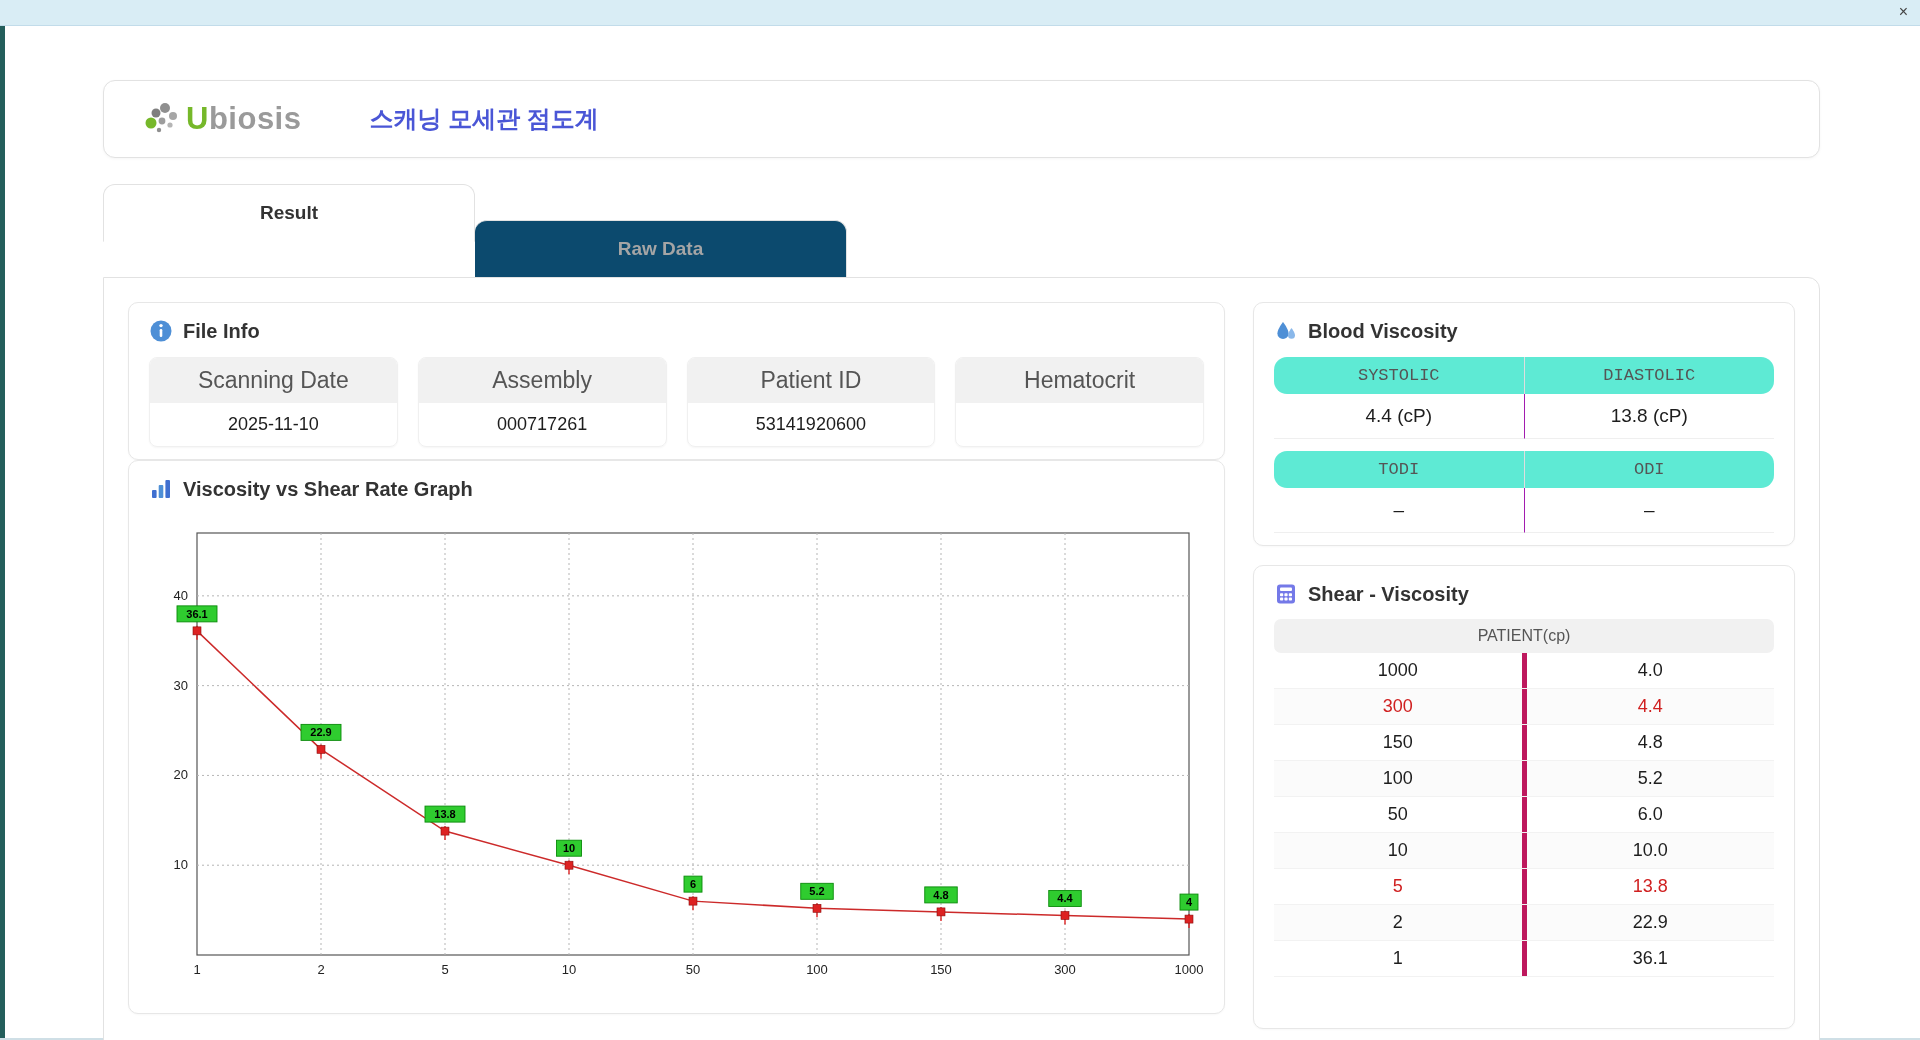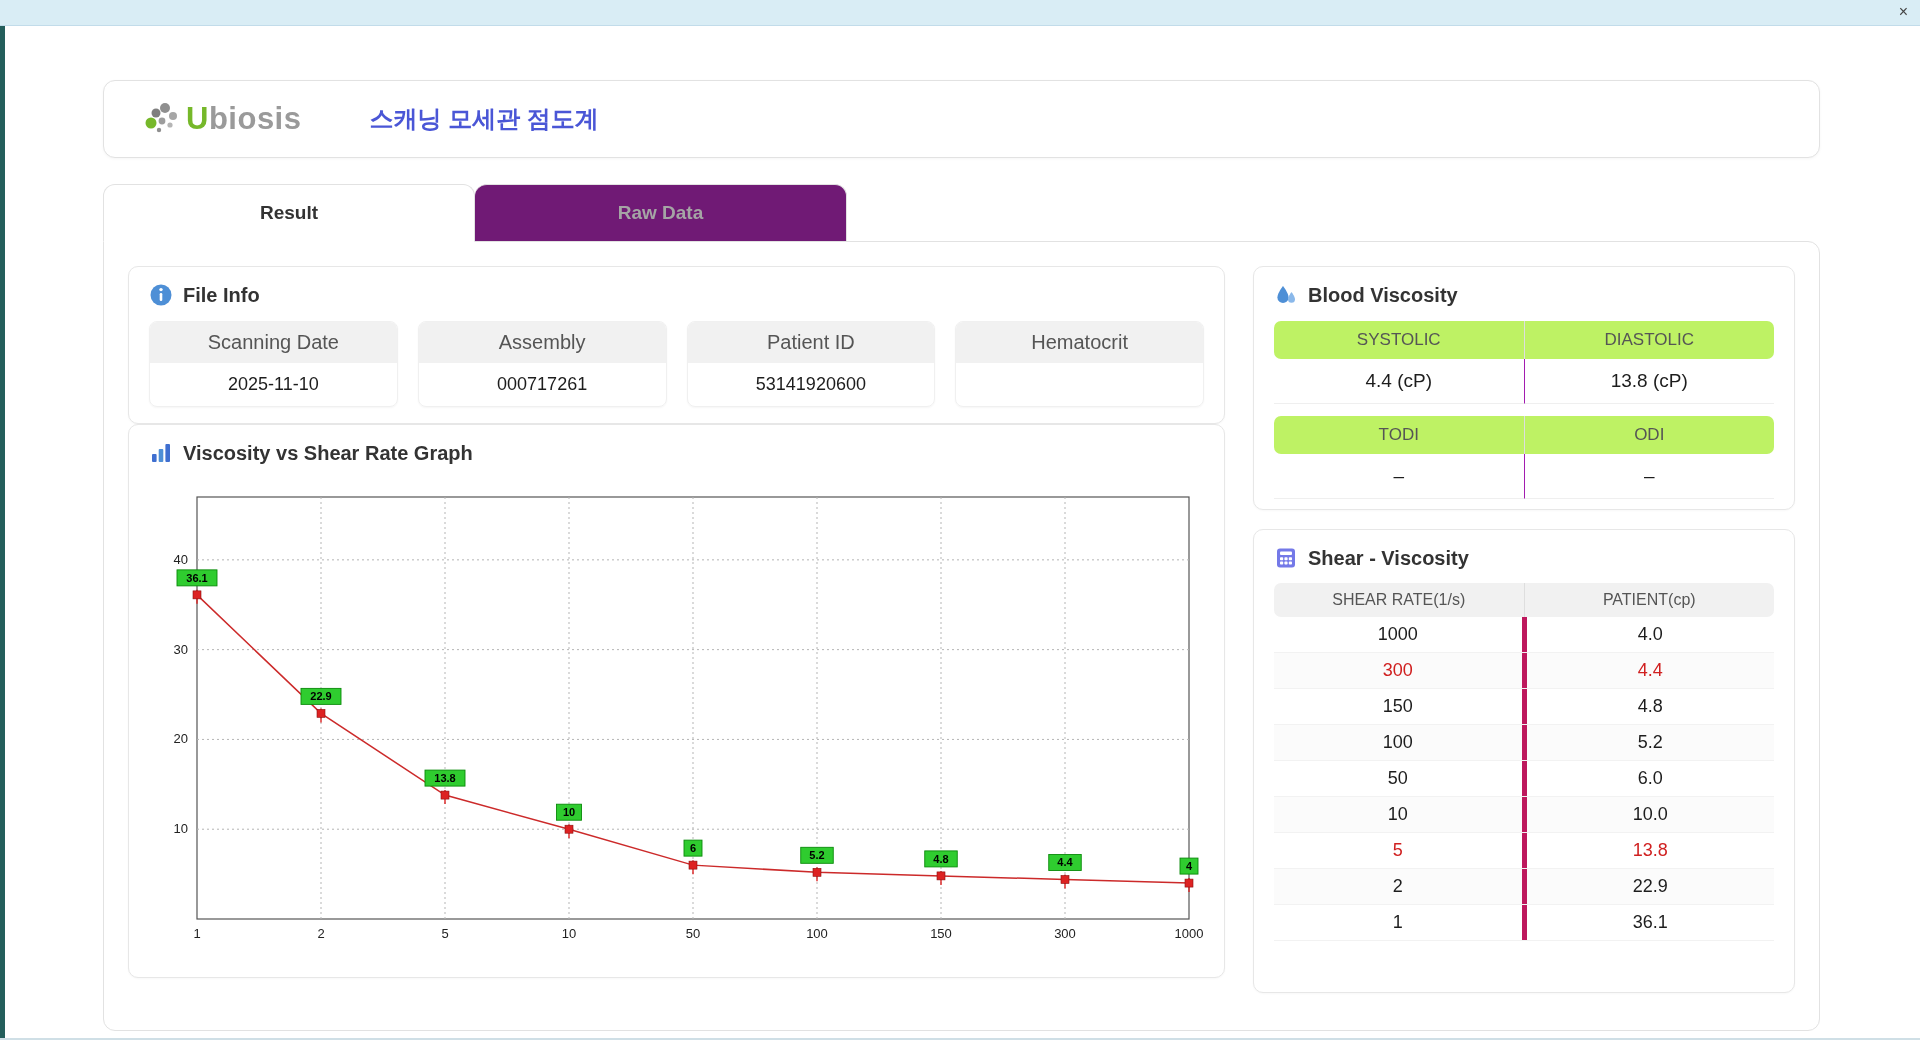--- a/index.html
+++ b/index.html
@@ -39,21 +39,21 @@
   .app-title { margin-left:68px; font-size:24px; font-weight:700; color:#4a56d6; }
 
   
   .tabs { display:flex; margin-top:26px; position:relative; z-index:2; }
   .tab {
     width:372px; height:58px; display:flex; align-items:center; justify-content:center;
     font-size:19px; font-weight:700; border:1px solid #e2e2e2;
     border-radius:12px 12px 0 0; cursor:default;
   }
   .tab.active { background:#fff; color:#333; border-bottom:1px solid #fff; margin-bottom:-1px; z-index:3; }
-  .tab.inactive { background:#701a75; color:#a5a5a5; border-left:none; font-weight:600; }
+  .tab.inactive { background:#0c4a6e; color:#a5a5a5; border-left:none; font-weight:600;margin-top:36px; }
 
   
   .content-card {
     border:1px solid #e2e2e2; border-radius:0 12px 12px 12px; margin-top:-1px;
     height:790px; padding:24px; display:flex; gap:28px; background:#fff; position:relative; z-index:1;
   }
   .left-col { width:1097px; display:flex; flex-direction:column; }
   .right-col { flex:1; display:flex; flex-direction:column; gap:19px; }
 
   .panel {
@@ -63,32 +63,32 @@
   .panel-title { display:flex; align-items:center; gap:10px; font-size:20px; font-weight:700; color:#333; }
   .panel-title svg { display:block; }
 
   
   .file-info { height:158px; }
   .file-fields { display:flex; gap:20px; margin-top:14px; }
   .file-field {
     flex:1; border:1px solid #f0f0f0; border-radius:8px; overflow:hidden;
     box-shadow:0 1px 2px rgba(0,0,0,.04);
   }
-  .ff-label { background:#f1f1f1; text-align:center; padding:9px 4px; font-size:20px; color:#555; }
+  .ff-label { background:#f1f1f1; text-align:center; padding:9px 4px; font-size:23px; color:#555; }
   .ff-value { text-align:center; padding:11px 4px; font-size:18px; color:#1d1d1d; min-height:42px; }
 
   
   .graph-panel { height:554px; }
   .graph-panel svg.chart { margin-top:8px; }
 
   
   .bv-panel { height:244px; }
   .bv-grid { margin-top:14px; }
   .bv-row { display:flex; }
-  .bv-row.head { background:#bef264; border-radius:7px; }
+  .bv-row.head { background:#5eead4; border-radius:13px;font-family:Liberation Mono, monospace; }
   .bv-row.head.second { margin-top:12px; }
   .bv-cell { flex:1; text-align:center; padding:9px 4px; font-size:17px; }
   .bv-row.head .bv-cell { color:#555; }
   .bv-row.head .bv-cell + .bv-cell { border-left:1px solid #dedede; }
   .bv-row.vals .bv-cell { font-size:19px; color:#1d1d1d; padding:11px 4px; border-bottom:1px solid #efefef; }
   .bv-row.vals .bv-cell + .bv-cell { border-left:1px solid #a21caf; }
 
   
   .sv-panel { height:464px; }
   .sv-table { margin-top:13px; }
@@ -282,21 +282,20 @@
             <rect x="10.4" y="11.2" width="3.2" height="3" rx="0.8" fill="#fff"></rect>
             <rect x="14.8" y="11.2" width="3.2" height="3" rx="0.8" fill="#fff"></rect>
             <rect x="6" y="15.6" width="3.2" height="3" rx="0.8" fill="#fff"></rect>
             <rect x="10.4" y="15.6" width="3.2" height="3" rx="0.8" fill="#fff"></rect>
             <rect x="14.8" y="15.6" width="3.2" height="3" rx="0.8" fill="#fff"></rect>
           </svg>
           <span>Shear - Viscosity</span>
         </div>
         <div class="sv-table" id="sv-table">
             <div class="sv-hrow">
-              <div class="sv-hcell">SHEAR RATE(1/s)</div>
               <div class="sv-hcell">PATIENT(cp)</div>
             </div>
             <div class="sv-row">
               <div class="sv-cell">1000</div>
               <div class="sv-cell">4.0</div>
             </div>
             <div class="sv-row hl">
               <div class="sv-cell">300</div>
               <div class="sv-cell">4.4</div>
             </div>

